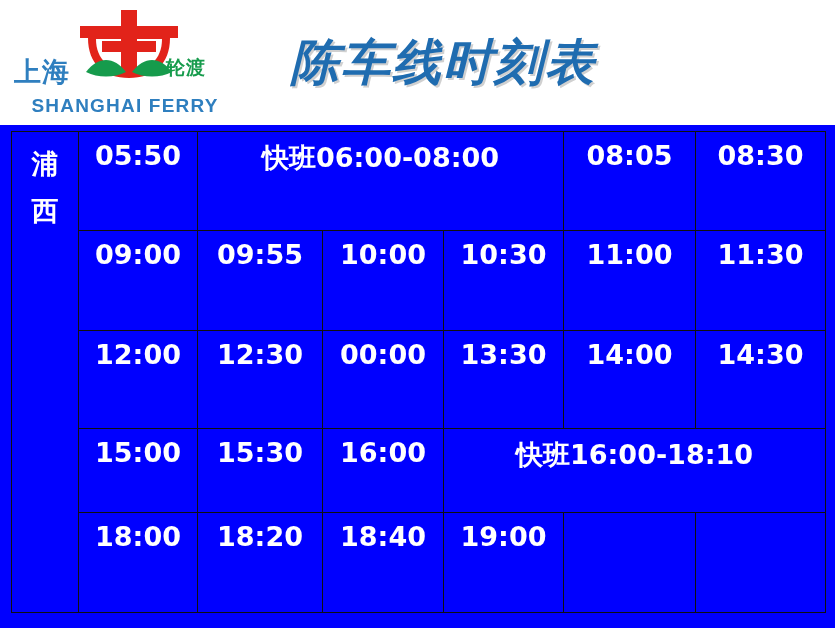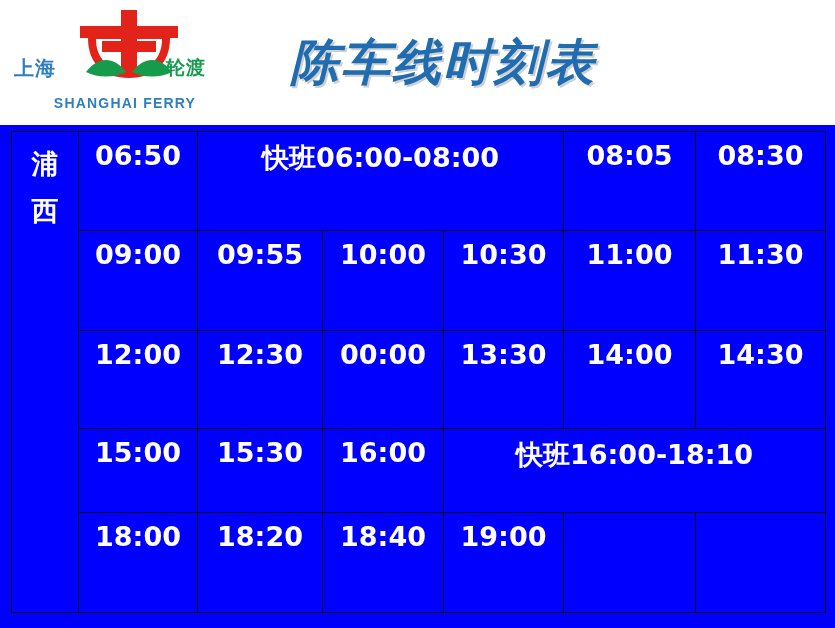--- a/index.html
+++ b/index.html
@@ -37,21 +37,21 @@
     position: absolute;
     left: 60px;
     top: 0px;
     width: 110px;
     height: 78px;
   }
   .logo-cn-left {
     position: absolute;
     left: 0px;
     top: 50px;
-    font-size: 20px;
+    font-size: 27px;
     font-weight: bold;
     color: #2f7fbf;
     letter-spacing: 1px;
     line-height: 1;
     white-space: nowrap;
     font-family: "DejaVu Sans", "Liberation Sans", sans-serif;
   }
   .logo-cn-right {
     position: absolute;
     left: 152px;
@@ -63,21 +63,21 @@
     line-height: 1;
     white-space: nowrap;
     font-family: "DejaVu Sans", "Liberation Sans", sans-serif;
   }
   .logo-en {
     position: absolute;
     left: 0px;
     top: 88px;
     width: 222px;
     text-align: center;
-    font-size: 14px;
+    font-size: 19px;
     font-weight: bold;
     color: #2f7fbf;
     letter-spacing: 1.2px;
     line-height: 1;
     white-space: nowrap;
     font-family: "Liberation Sans", sans-serif;
   }
 
   
   .title {
@@ -198,21 +198,21 @@
         <col class="c4">
           <col class="c5">
           <col class="c6">
       </colgroup>
       <tbody id="schedule-body-rows">
           <tr class="r0">
             <td class="side-label" rowspan="5">
               <span class="vtext">浦</span>
               <span class="vtext">西</span>
             </td>
-            <td>06:50</td>
+            <td>05:50</td>
             <td colspan="3">快班06:00-08:00</td>
             <td>08:05</td>
             <td>08:30</td>
           </tr>
           <tr class="r1">
             <td>09:00</td>
             <td>09:55</td>
             <td>10:00</td>
             <td>10:30</td>
             <td>11:00</td>

